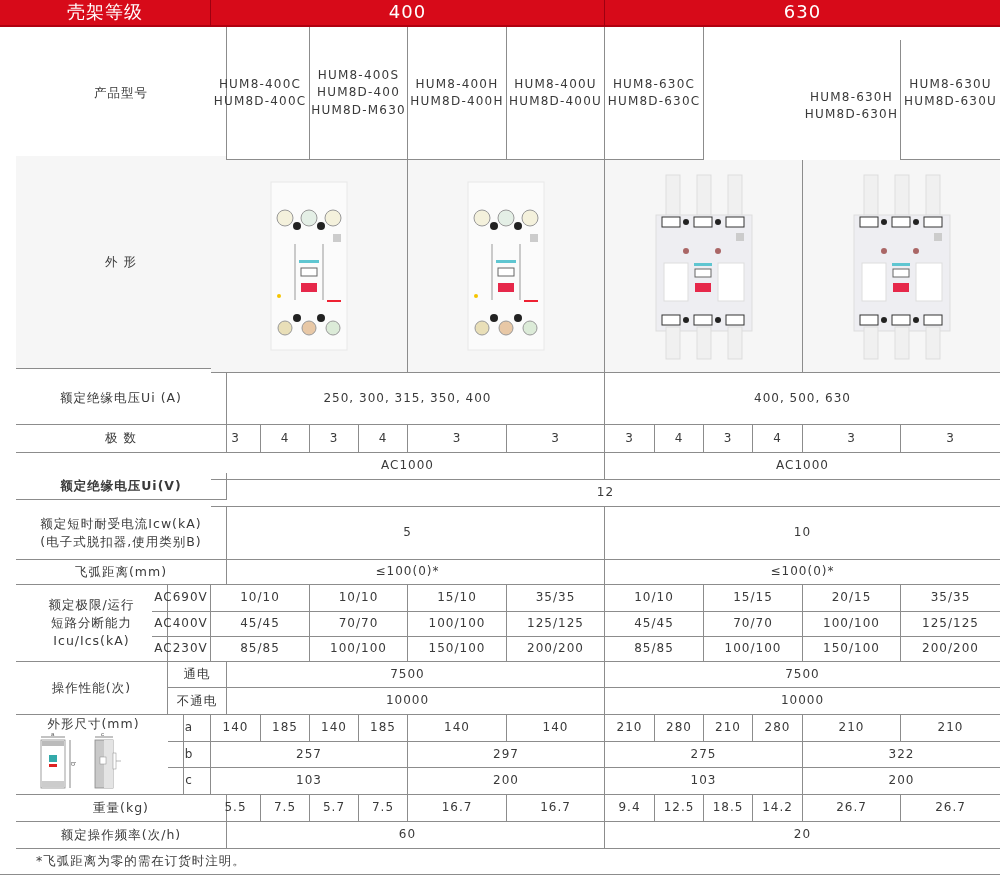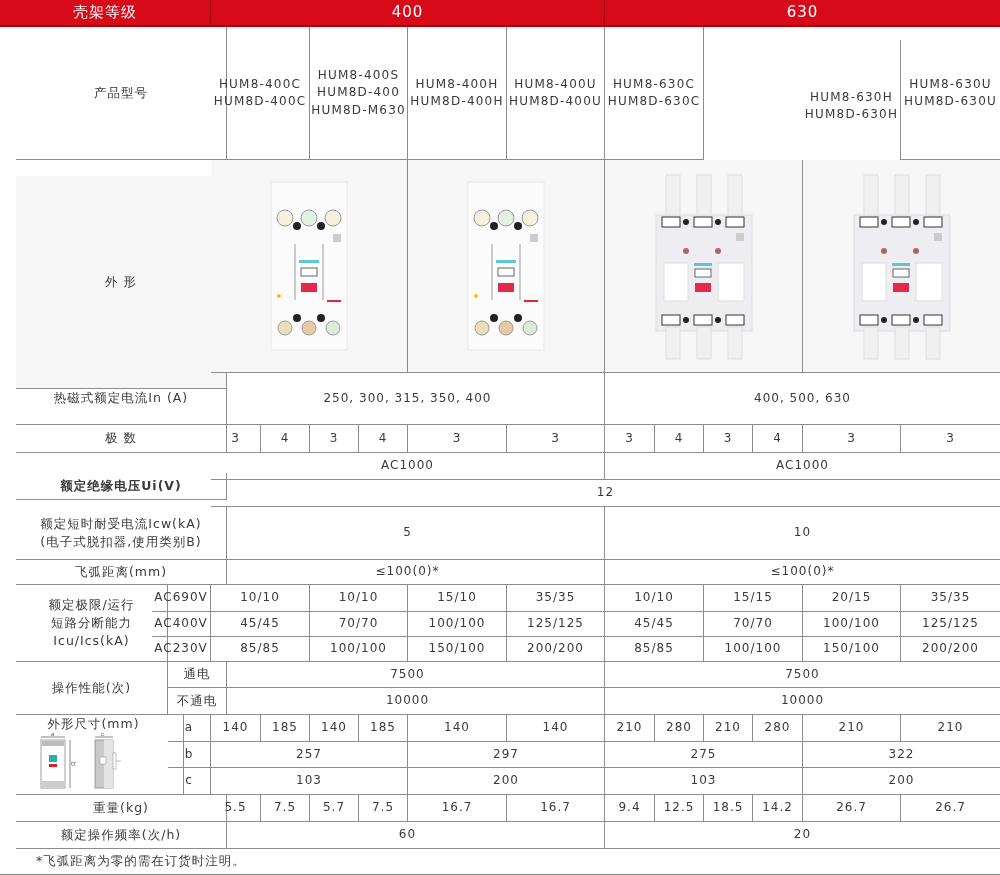--- a/index.html
+++ b/index.html
@@ -1,19 +1,19 @@
 <!DOCTYPE html>
 <html><head>
 <meta charset="utf-8">
 <style>
   html, body { margin:0; padding:0; background:#fff; }
   body { width:1000px; height:875px; overflow:hidden; font-family:"DejaVu Sans", "Liberation Sans", sans-serif; color:#333; }
   .sheet { position:relative; width:1000px; height:875px; }
   .c { position:absolute; box-sizing:border-box; display:flex; align-items:center; justify-content:center; text-align:center; font-size:12px; letter-spacing:1px; color:#3a3a3a; border-right:1px solid #8c8c8c; border-bottom:1px solid #8c8c8c; line-height:1.45; white-space:pre-line; }
-  .hdr { background:#d70a19; color:#fff; font-size:15px; border-color:#9e0010; border-bottom:2px solid #b00010; }
+  .hdr { background:#d70a19; color:#fff; font-size:18px; border-color:#9e0010; border-bottom:2px solid #b00010; }
   .grey { background:#f6f6f6; }
   .lbl { font-size:12.5px;margin-left:16px; }
   .model { font-size:12px; letter-spacing:1.2px; }
   .note { border-right:none; justify-content:flex-start; padding-left:36px; font-size:12.5px; border-bottom:1px solid #8c8c8c; }
   .imgcell { background:#f6f6f6; }
   .dimfig { position:absolute; left:38px; top:733px; width:100px; height:56px; }
 </style>
 </head>
 <body>
 
@@ -33,21 +33,21 @@
 HUM8D-400H</div>
   <div class="c model" style="left:507px;top:27px;width:98px;height:133px;">HUM8-400U
 HUM8D-400U</div>
   <div class="c model" style="left:605px;top:27px;width:99px;height:133px;">HUM8-630C
 HUM8D-630C</div>
   <div class="c model" style="left:803px;top:40px;width:98px;height:133px;">HUM8-630H
 HUM8D-630H</div>
   <div class="c model" style="left:901px;top:27px;width:99px;height:133px;border-right:none;">HUM8-630U
 HUM8D-630U</div>
 
-  <div class="c lbl grey" style="left:0;top:176px;width:211px;height:213px;">外  形</div>
+  <div class="c lbl grey" style="left:0;top:156px;width:211px;height:213px;">外  形</div>
   <div class="c imgcell" style="left:211px;top:160px;width:197px;height:213px;">
     <svg width="80" height="180" viewBox="0 0 80 180">
       <rect x="2" y="6" width="76" height="168" fill="#fbfbfb" stroke="#e8e8e8"></rect>
       <circle cx="16" cy="42" r="8" fill="#f4f1dc" stroke="#999"></circle>
         <circle cx="40" cy="42" r="8" fill="#e4efe6" stroke="#999"></circle>
         <circle cx="64" cy="42" r="8" fill="#f4f1dc" stroke="#999"></circle>
       <circle cx="28" cy="50" r="4" fill="#222"></circle>
         <circle cx="52" cy="50" r="4" fill="#222"></circle>
       <rect x="64" y="58" width="8" height="8" fill="#ccc"></rect>
       <line x1="26" y1="68" x2="26" y2="124" stroke="#999"></line>
@@ -139,21 +139,21 @@
         <rect x="40" y="144" width="18" height="10" fill="#fff" stroke="#333"></rect>
         <rect x="72" y="144" width="18" height="10" fill="#fff" stroke="#333"></rect>
       <circle cx="32" cy="149" r="3" fill="#222"></circle>
         <circle cx="64" cy="149" r="3" fill="#222"></circle>
       <rect x="12" y="156" width="14" height="32" fill="#f0f0f0" stroke="#ddd"></rect>
         <rect x="43" y="156" width="14" height="32" fill="#f0f0f0" stroke="#ddd"></rect>
         <rect x="74" y="156" width="14" height="32" fill="#f0f0f0" stroke="#ddd"></rect>
     </svg>
   </div>
 
-  <div class="c lbl" style="left:0;top:373px;width:211px;height:52px;">热磁式额定电流In (A)</div>
+  <div class="c lbl" style="left:0;top:373px;width:211px;height:52px;">额定绝缘电压Ui (A)</div>
   <div class="c" style="left:211px;top:373px;width:394px;height:52px;">250, 300, 315, 350, 400</div>
   <div class="c" style="left:605px;top:373px;width:395px;height:52px;border-right:none;">400, 500, 630</div>
 
   <div class="c lbl" style="left:0;top:425px;width:211px;height:28px;">极  数</div>
   <div class="c" style="left:211px;top:425px;width:50px;height:28px;">3</div>
   <div class="c" style="left:261px;top:425px;width:49px;height:28px;">4</div>
   <div class="c" style="left:310px;top:425px;width:49px;height:28px;">3</div>
   <div class="c" style="left:359px;top:425px;width:49px;height:28px;">4</div>
   <div class="c" style="left:408px;top:425px;width:99px;height:28px;">3</div>
   <div class="c" style="left:507px;top:425px;width:98px;height:28px;">3</div>

